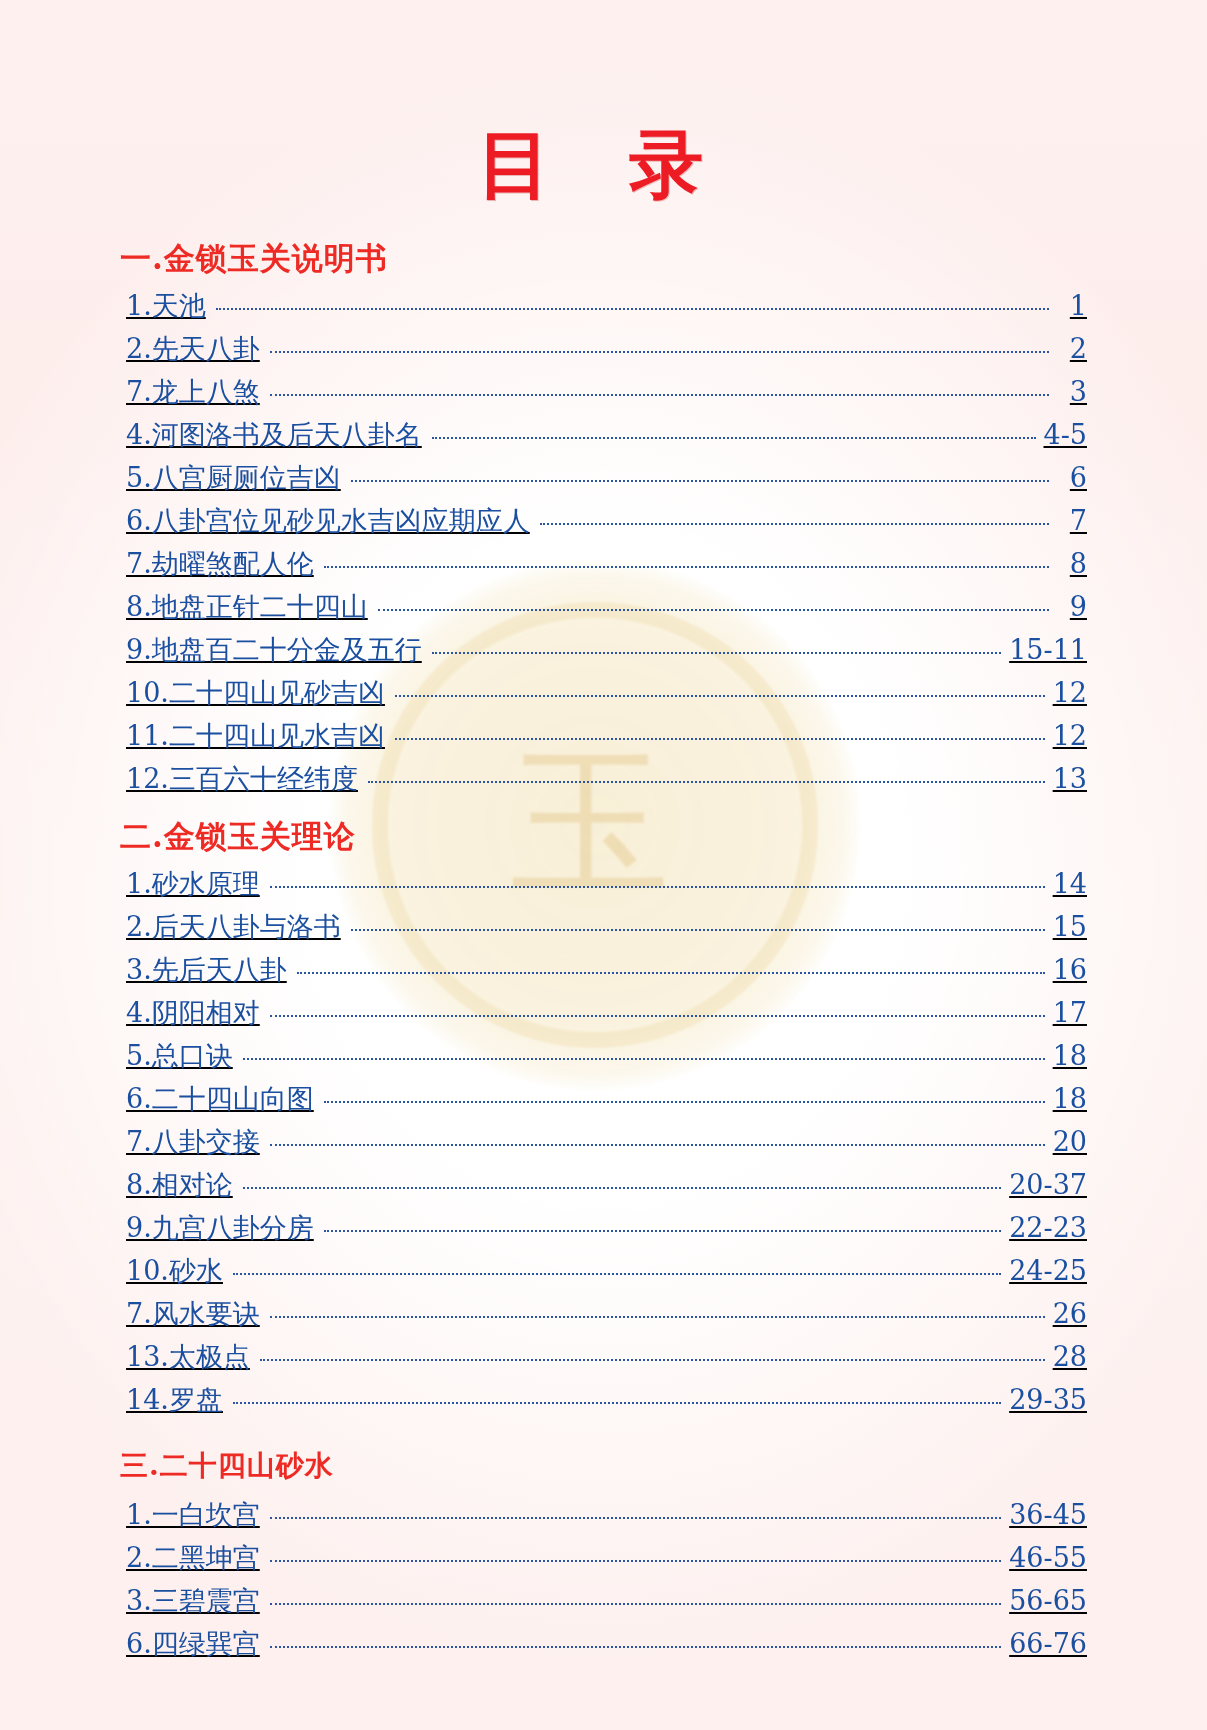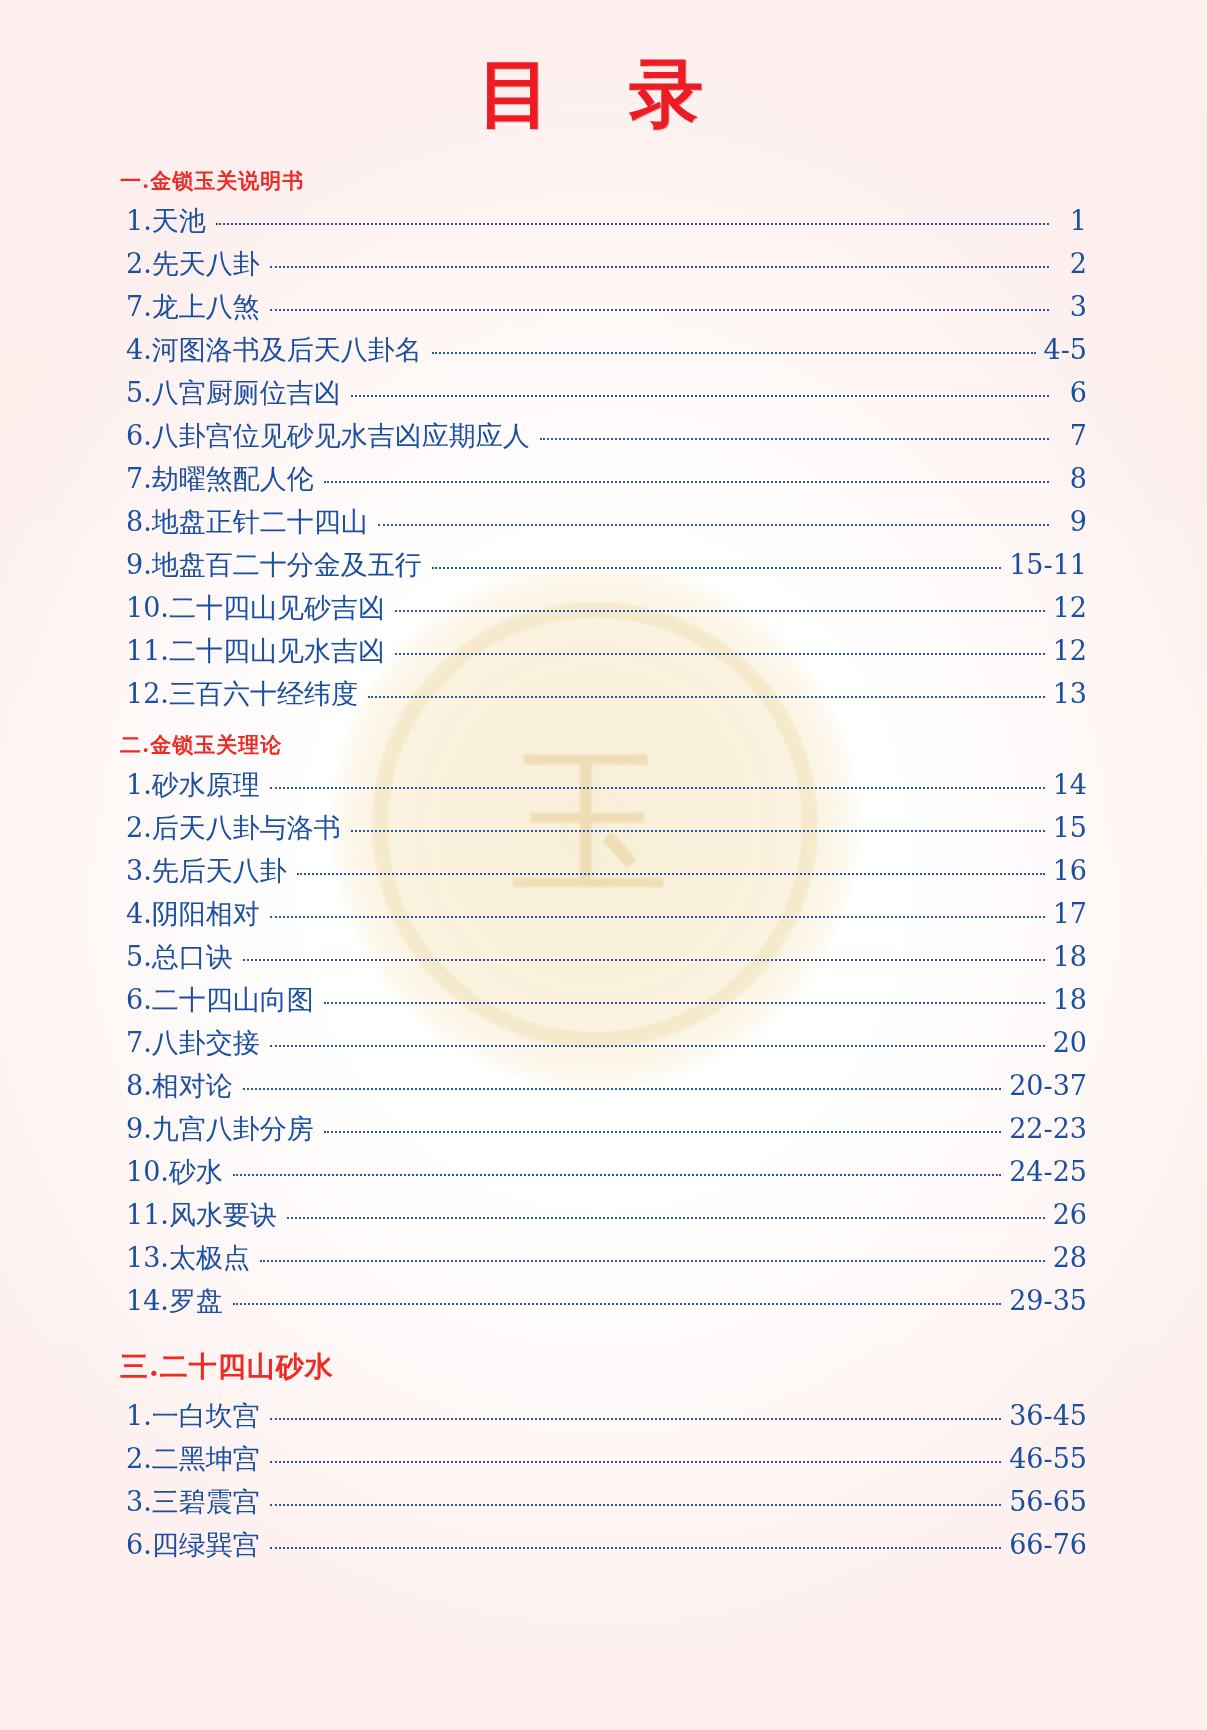--- a/index.html
+++ b/index.html
@@ -71,29 +71,29 @@
     z-index: 2;
     padding: 0 120px 0 120px;
   }
 
   .doc-title {
     text-align: center;
     color: #ed1c24;
     font-size: 74px;
     font-weight: bold;
     letter-spacing: 26px;
-    padding-top: 45px;
+    padding-top: 116px;
     padding-bottom: 6px;
     text-shadow: 1px 1px 0 rgba(180,0,0,0.25);
     font-family: "DejaVu Serif", serif;
   }
 
   .section-head {
     color: #ee2a24;
-    font-size: 21px;
+    font-size: 31px;
     font-weight: bold;
     margin: 16px 0 4px 0;
     letter-spacing: 1px;
   }
   .section-head.big {
     font-size: 28px;
     margin-top: 26px;
     margin-bottom: 8px;
   }
 
@@ -118,21 +118,21 @@
     min-width: 20px;
   }
   .toc-row .page-no {
     flex: 0 0 auto;
     text-align: right;
     min-width: 30px;
     padding-left: 4px;
   }
 
   
-  .sec-list { margin-bottom: 2px; }
+  .sec-list { margin-bottom: 2px; text-decoration: underline; }
 </style>
 </head>
 <body>
 
 <div class="page"></div>
 <div class="watermark"></div>
 <div class="wm-glyph">玉</div>
 
 <div class="content">
   <div class="doc-title">目 录</div>
@@ -246,21 +246,21 @@
           <span class="label">9.九宫八卦分房</span>
           <span class="dots"></span>
           <span class="page-no">22-23</span>
         </div>
         <div class="toc-row">
           <span class="label">10.砂水</span>
           <span class="dots"></span>
           <span class="page-no">24-25</span>
         </div>
         <div class="toc-row">
-          <span class="label">11.风水要诀</span>
+          <span class="label">7.风水要诀</span>
           <span class="dots"></span>
           <span class="page-no">26</span>
         </div>
         <div class="toc-row">
           <span class="label">13.太极点</span>
           <span class="dots"></span>
           <span class="page-no">28</span>
         </div>
         <div class="toc-row">
           <span class="label">14.罗盘</span>

